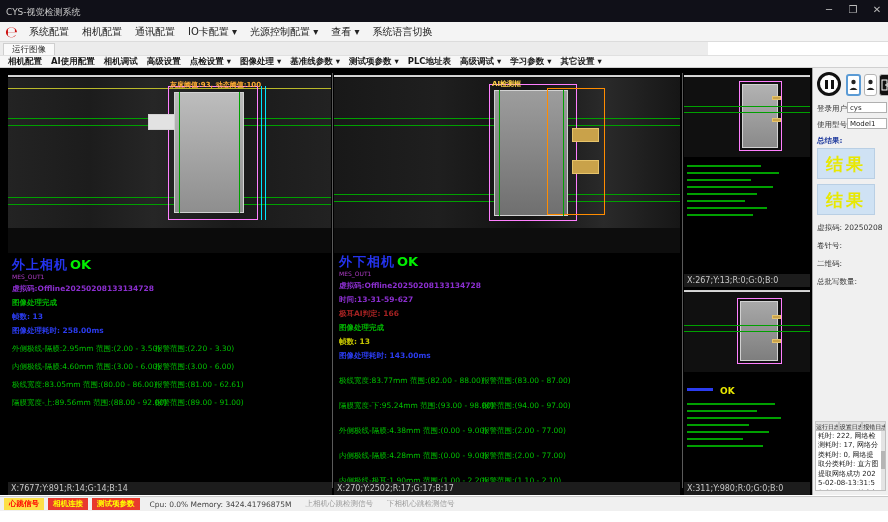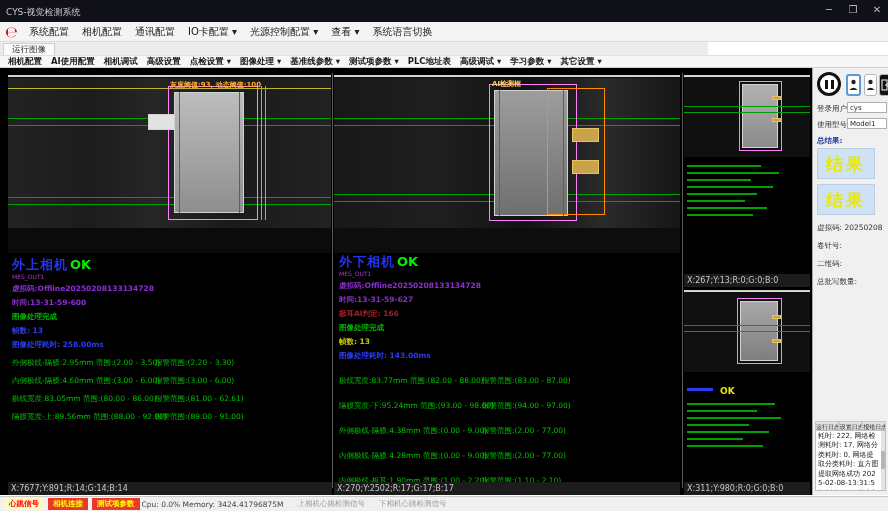--- a/index.html
+++ b/index.html
@@ -78,23 +78,23 @@
   .logtabs { position:absolute; left:2px; top:353px; width:71px; display:flex; }
   .logtab { flex:1; font-size:6px; color:#222; background:#e2e2e2; border:1px solid #c8c8c8; text-align:center; padding:1px 0; white-space:nowrap; overflow:hidden; }
   #logbox { position:absolute; left:2px; top:362px; width:71px; height:61px; background:#fff; border:1px solid #c0c0c0;
      font-size:7px; color:#222; padding:1px 6px 1px 2px; word-break:break-all; line-height:1.35; overflow:hidden; }
   #logscroll { position:absolute; right:3px; top:363px; width:4px; height:59px; background:#e4e4e4; }
   #logscroll i { display:block; width:4px; height:18px; background:#b5b5b5; margin-top:20px; }
 
   
   #statusbar { left:0; top:496px; width:888px; height:15px; background:#f0f0f0; border-top:1px solid #c8c8c8; display:flex; align-items:center; }
   .badge { font-size:7.5px; font-weight:bold; padding:1px 5px; margin-left:4px; white-space:nowrap; }
-  .badge.b0 { background:#fef9c3; color:#ff0000;text-align:right; }
+  .badge.b0 { background:#fde047; color:#ff0000;text-align:right; }
   .badge.b1, .badge.b2 { background:#e8392e; color:#ffff00; }
-  .sb-text { font-size:7.5px; color:#444; margin-left:2px; white-space:nowrap; }
+  .sb-text { font-size:7.5px; color:#444; margin-left:10px; white-space:nowrap; }
   .sb-gray { font-size:7.5px; color:#999; margin-left:14px; white-space:nowrap; }
 </style>
 </head>
 <body>
 
 <div id="window">
 
   <div id="titlebar" class="abs">
     <span class="title">CYS-视觉检测系统</span>
     <div class="wincontrols">
@@ -153,21 +153,20 @@
       <div class="cyan" style="left:257px; top:10px; height:134px;"></div>
       <div class="ovl" style="left:162px; top:4px; color:#ffad33;">灰度阈值:93, 动态阈值:100</div>
     </div>
 
     <div class="tb left-block" style="left:12px; top:186px; width:315px;">
       <div>
         <span class="cam-title">外上相机</span><span class="cam-ok">OK</span>
       </div>
       <div class="mes">MES_OUT1</div>
       <div class="purple">虚拟码:Offline20250208133134728</div>
-      <div class="purple">时间:13-31-59-600</div>
       <div class="greenln">图像处理完成</div>
       <div class="bluefrm">帧数: 13</div>
       <div class="bluefrm">图像处理耗时: 258.00ms</div>
       <div class="mrow">
         <span>外侧极线-隔膜:2.95mm 范围:(2.00 - 3.50)</span><span class="alarm">报警范围:(2.20 - 3.30)</span>
       </div>
       <div class="mrow">
         <span>内侧极线-隔膜:4.60mm 范围:(3.00 - 6.00)</span><span class="alarm">报警范围:(3.00 - 6.00)</span>
       </div>
       <div class="mrow">

